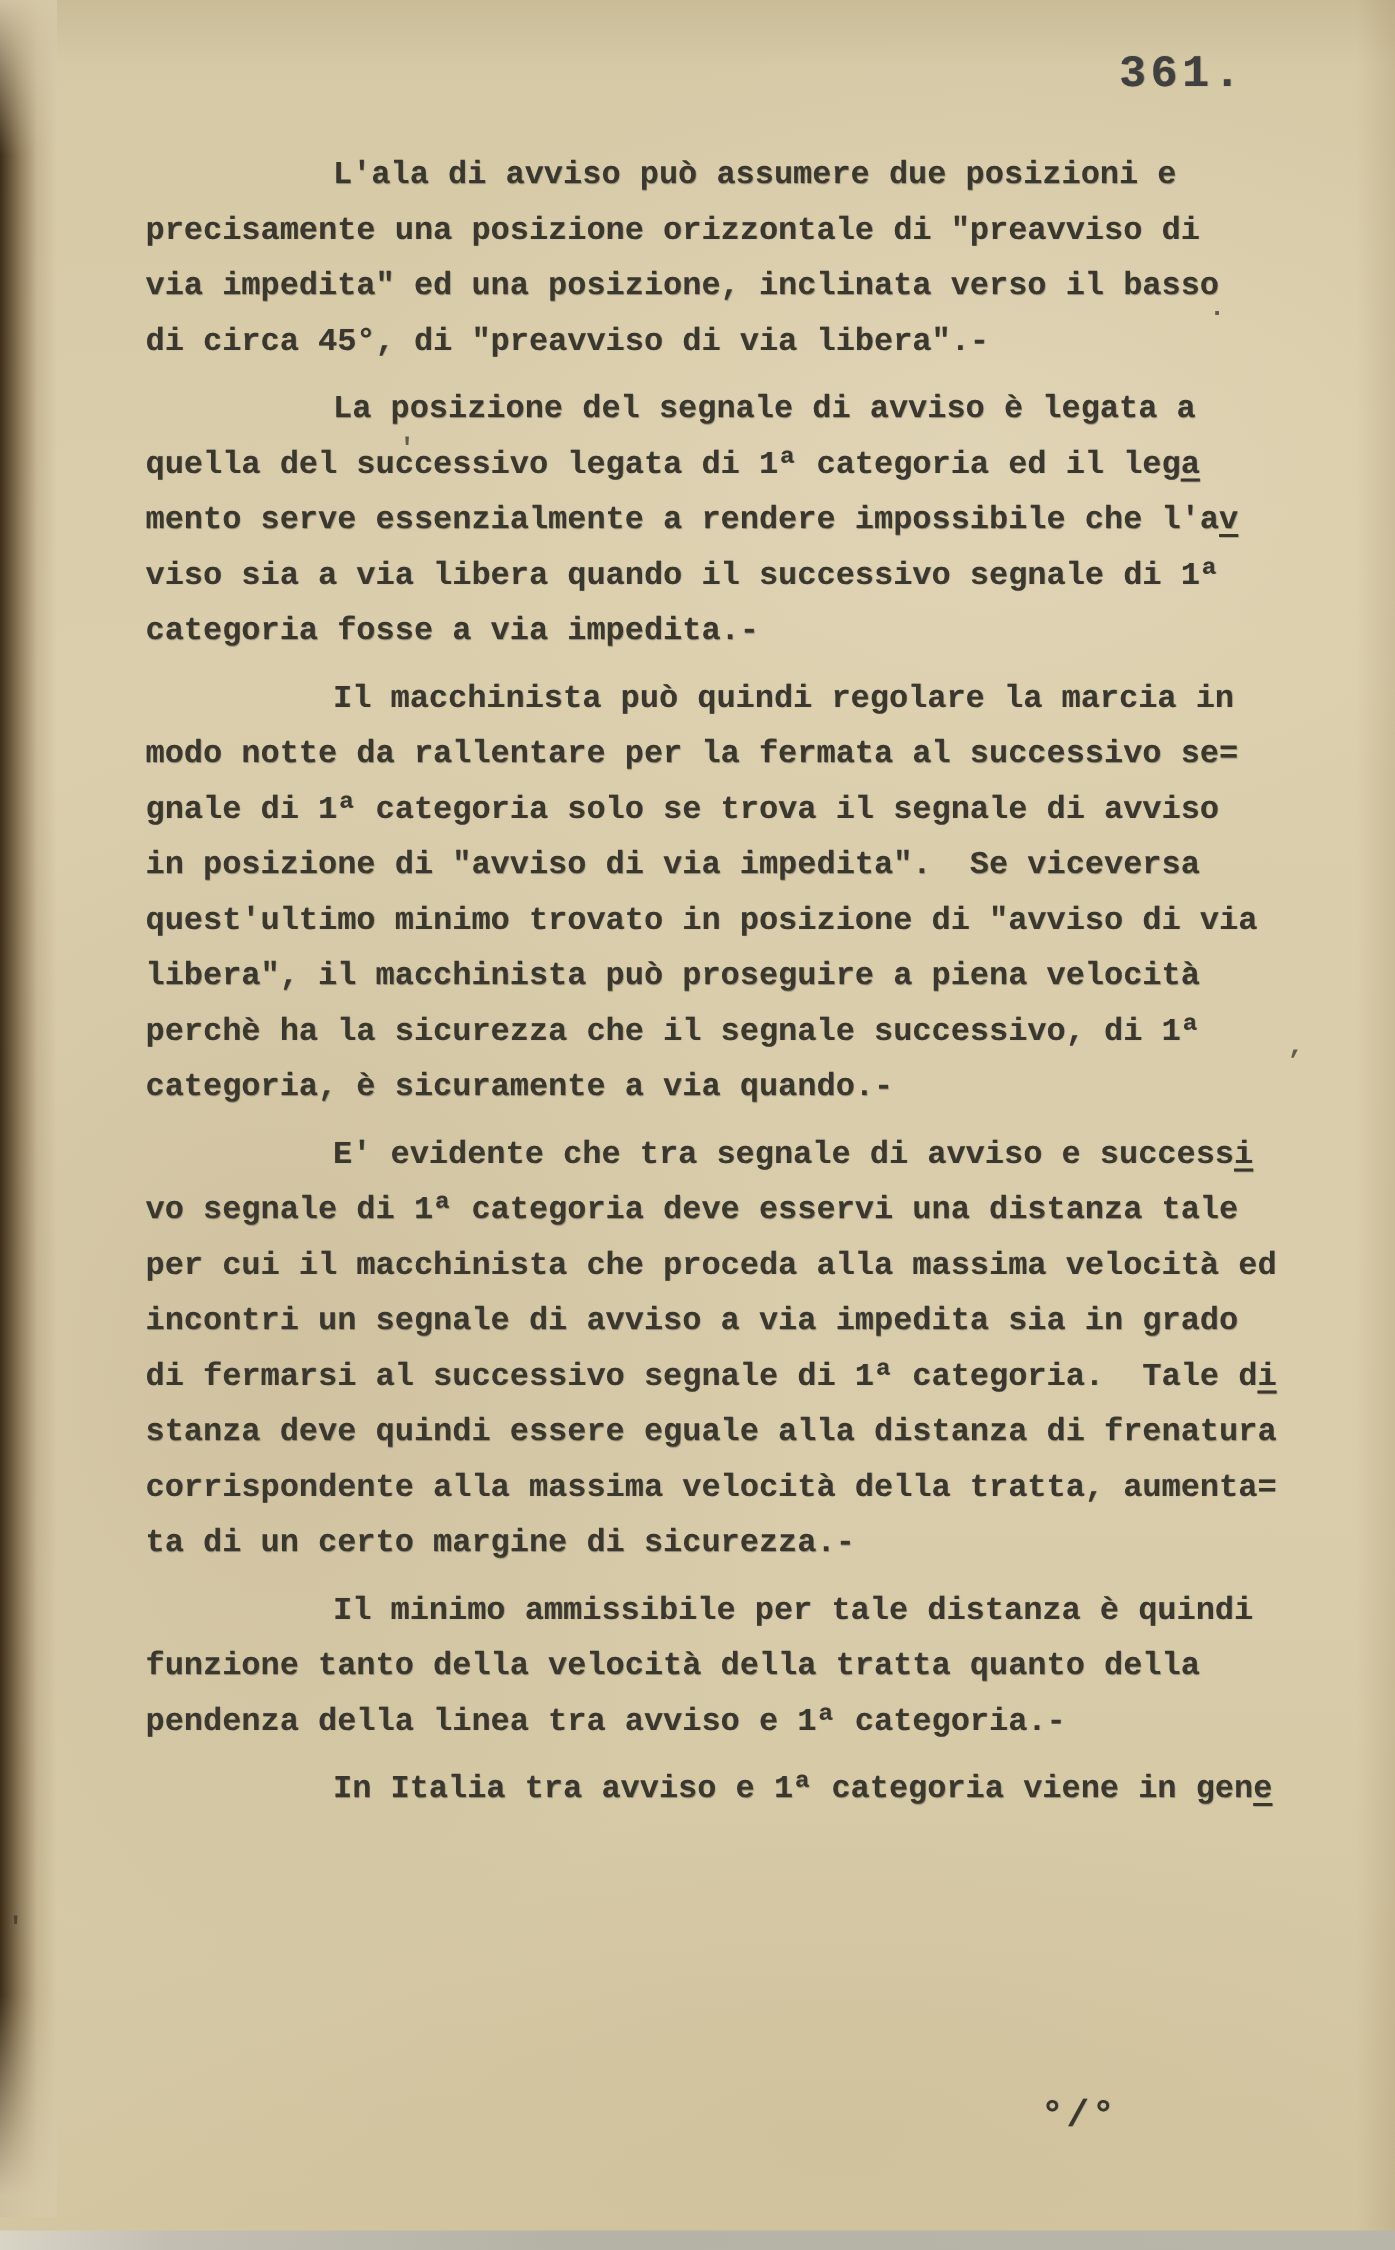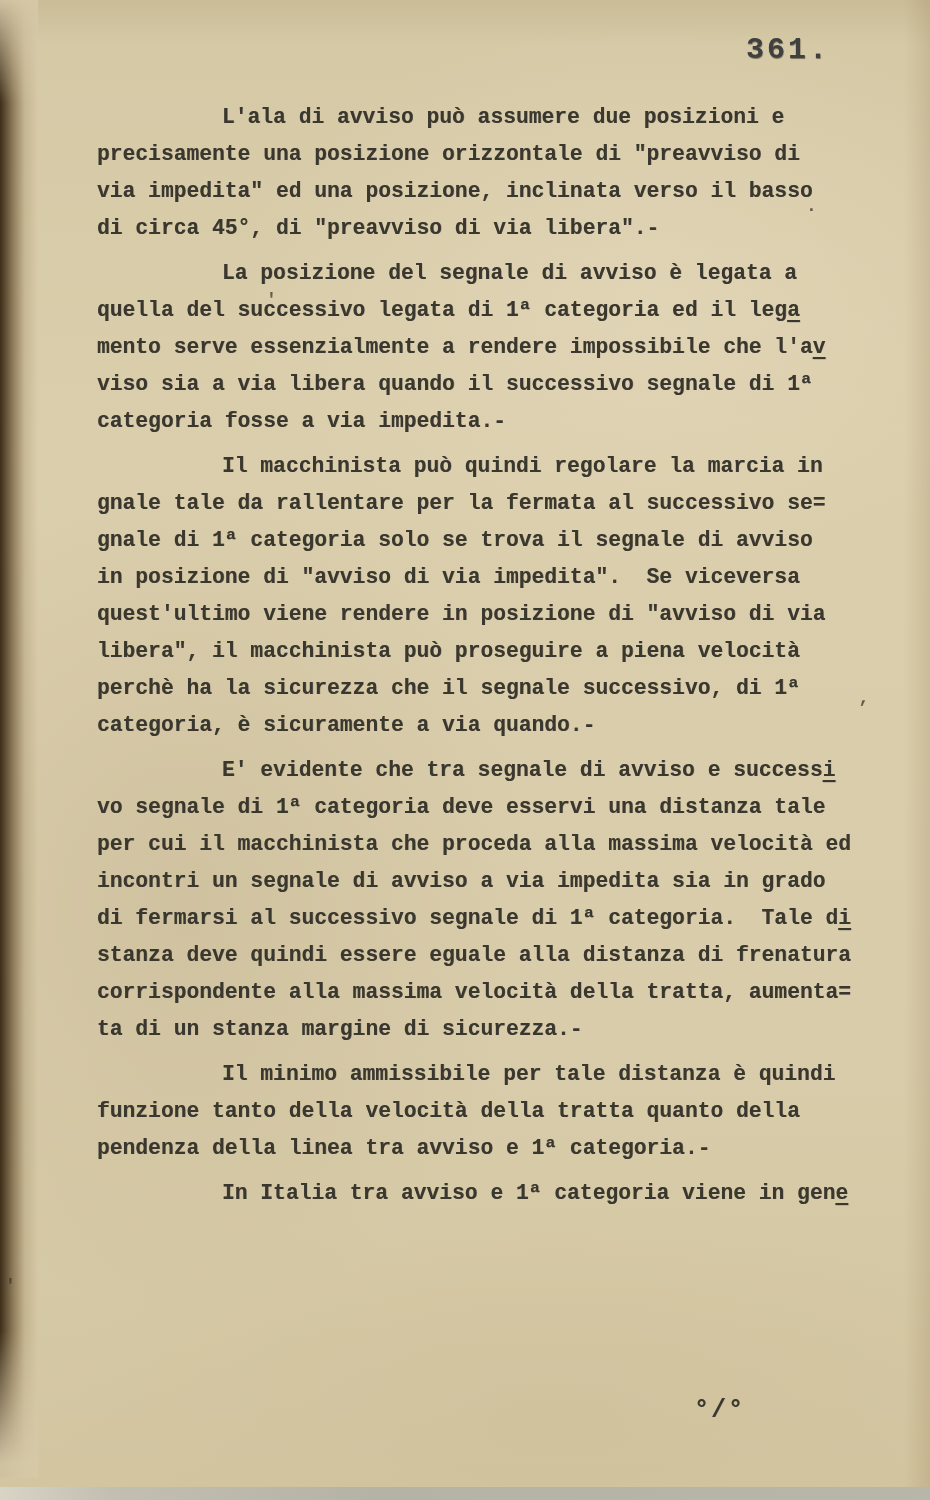--- a/index.html
+++ b/index.html
@@ -105,37 +105,37 @@
     </div>
     <div class="paragraph">
       <div class="line first"><span>La posizione del segnale di avviso è legata a</span></div>
       <div class="line"><span>quella del successivo legata di 1ª categoria ed il leg</span><span class="u">a</span></div>
       <div class="line"><span>mento serve essenzialmente a rendere impossibile che l'a</span><span class="u">v</span></div>
       <div class="line"><span>viso sia a via libera quando il successivo segnale di 1ª</span></div>
       <div class="line"><span>categoria fosse a via impedita.-</span></div>
     </div>
     <div class="paragraph">
       <div class="line first"><span>Il macchinista può quindi regolare la marcia in</span></div>
-      <div class="line"><span>gnale tale da rallentare per la fermata al successivo se=</span></div>
+      <div class="line"><span>modo notte da rallentare per la fermata al successivo se=</span></div>
       <div class="line"><span>gnale di 1ª categoria solo se trova il segnale di avviso</span></div>
       <div class="line"><span>in posizione di "avviso di via impedita".  Se viceversa</span></div>
-      <div class="line"><span>quest'ultimo viene rendere in posizione di "avviso di via</span></div>
+      <div class="line"><span>quest'ultimo minimo trovato in posizione di "avviso di via</span></div>
       <div class="line"><span>libera", il macchinista può proseguire a piena velocità</span></div>
       <div class="line"><span>perchè ha la sicurezza che il segnale successivo, di 1ª</span></div>
       <div class="line"><span>categoria, è sicuramente a via quando.-</span></div>
     </div>
     <div class="paragraph">
       <div class="line first"><span>E' evidente che tra segnale di avviso e success</span><span class="u">i</span></div>
       <div class="line"><span>vo segnale di 1ª categoria deve esservi una distanza tale</span></div>
       <div class="line"><span>per cui il macchinista che proceda alla massima velocità ed</span></div>
       <div class="line"><span>incontri un segnale di avviso a via impedita sia in grado</span></div>
       <div class="line"><span>di fermarsi al successivo segnale di 1ª categoria.  Tale d</span><span class="u">i</span></div>
       <div class="line"><span>stanza deve quindi essere eguale alla distanza di frenatura</span></div>
       <div class="line"><span>corrispondente alla massima velocità della tratta, aumenta=</span></div>
-      <div class="line"><span>ta di un stanza margine di sicurezza.-</span></div>
+      <div class="line"><span>ta di un certo margine di sicurezza.-</span></div>
     </div>
     <div class="paragraph">
       <div class="line first"><span>Il minimo ammissibile per tale distanza è quindi</span></div>
       <div class="line"><span>funzione tanto della velocità della tratta quanto della</span></div>
       <div class="line"><span>pendenza della linea tra avviso e 1ª categoria.-</span></div>
     </div>
     <div class="paragraph">
       <div class="line first"><span>In Italia tra avviso e 1ª categoria viene in gen</span><span class="u">e</span></div>
     </div>
   </div>

